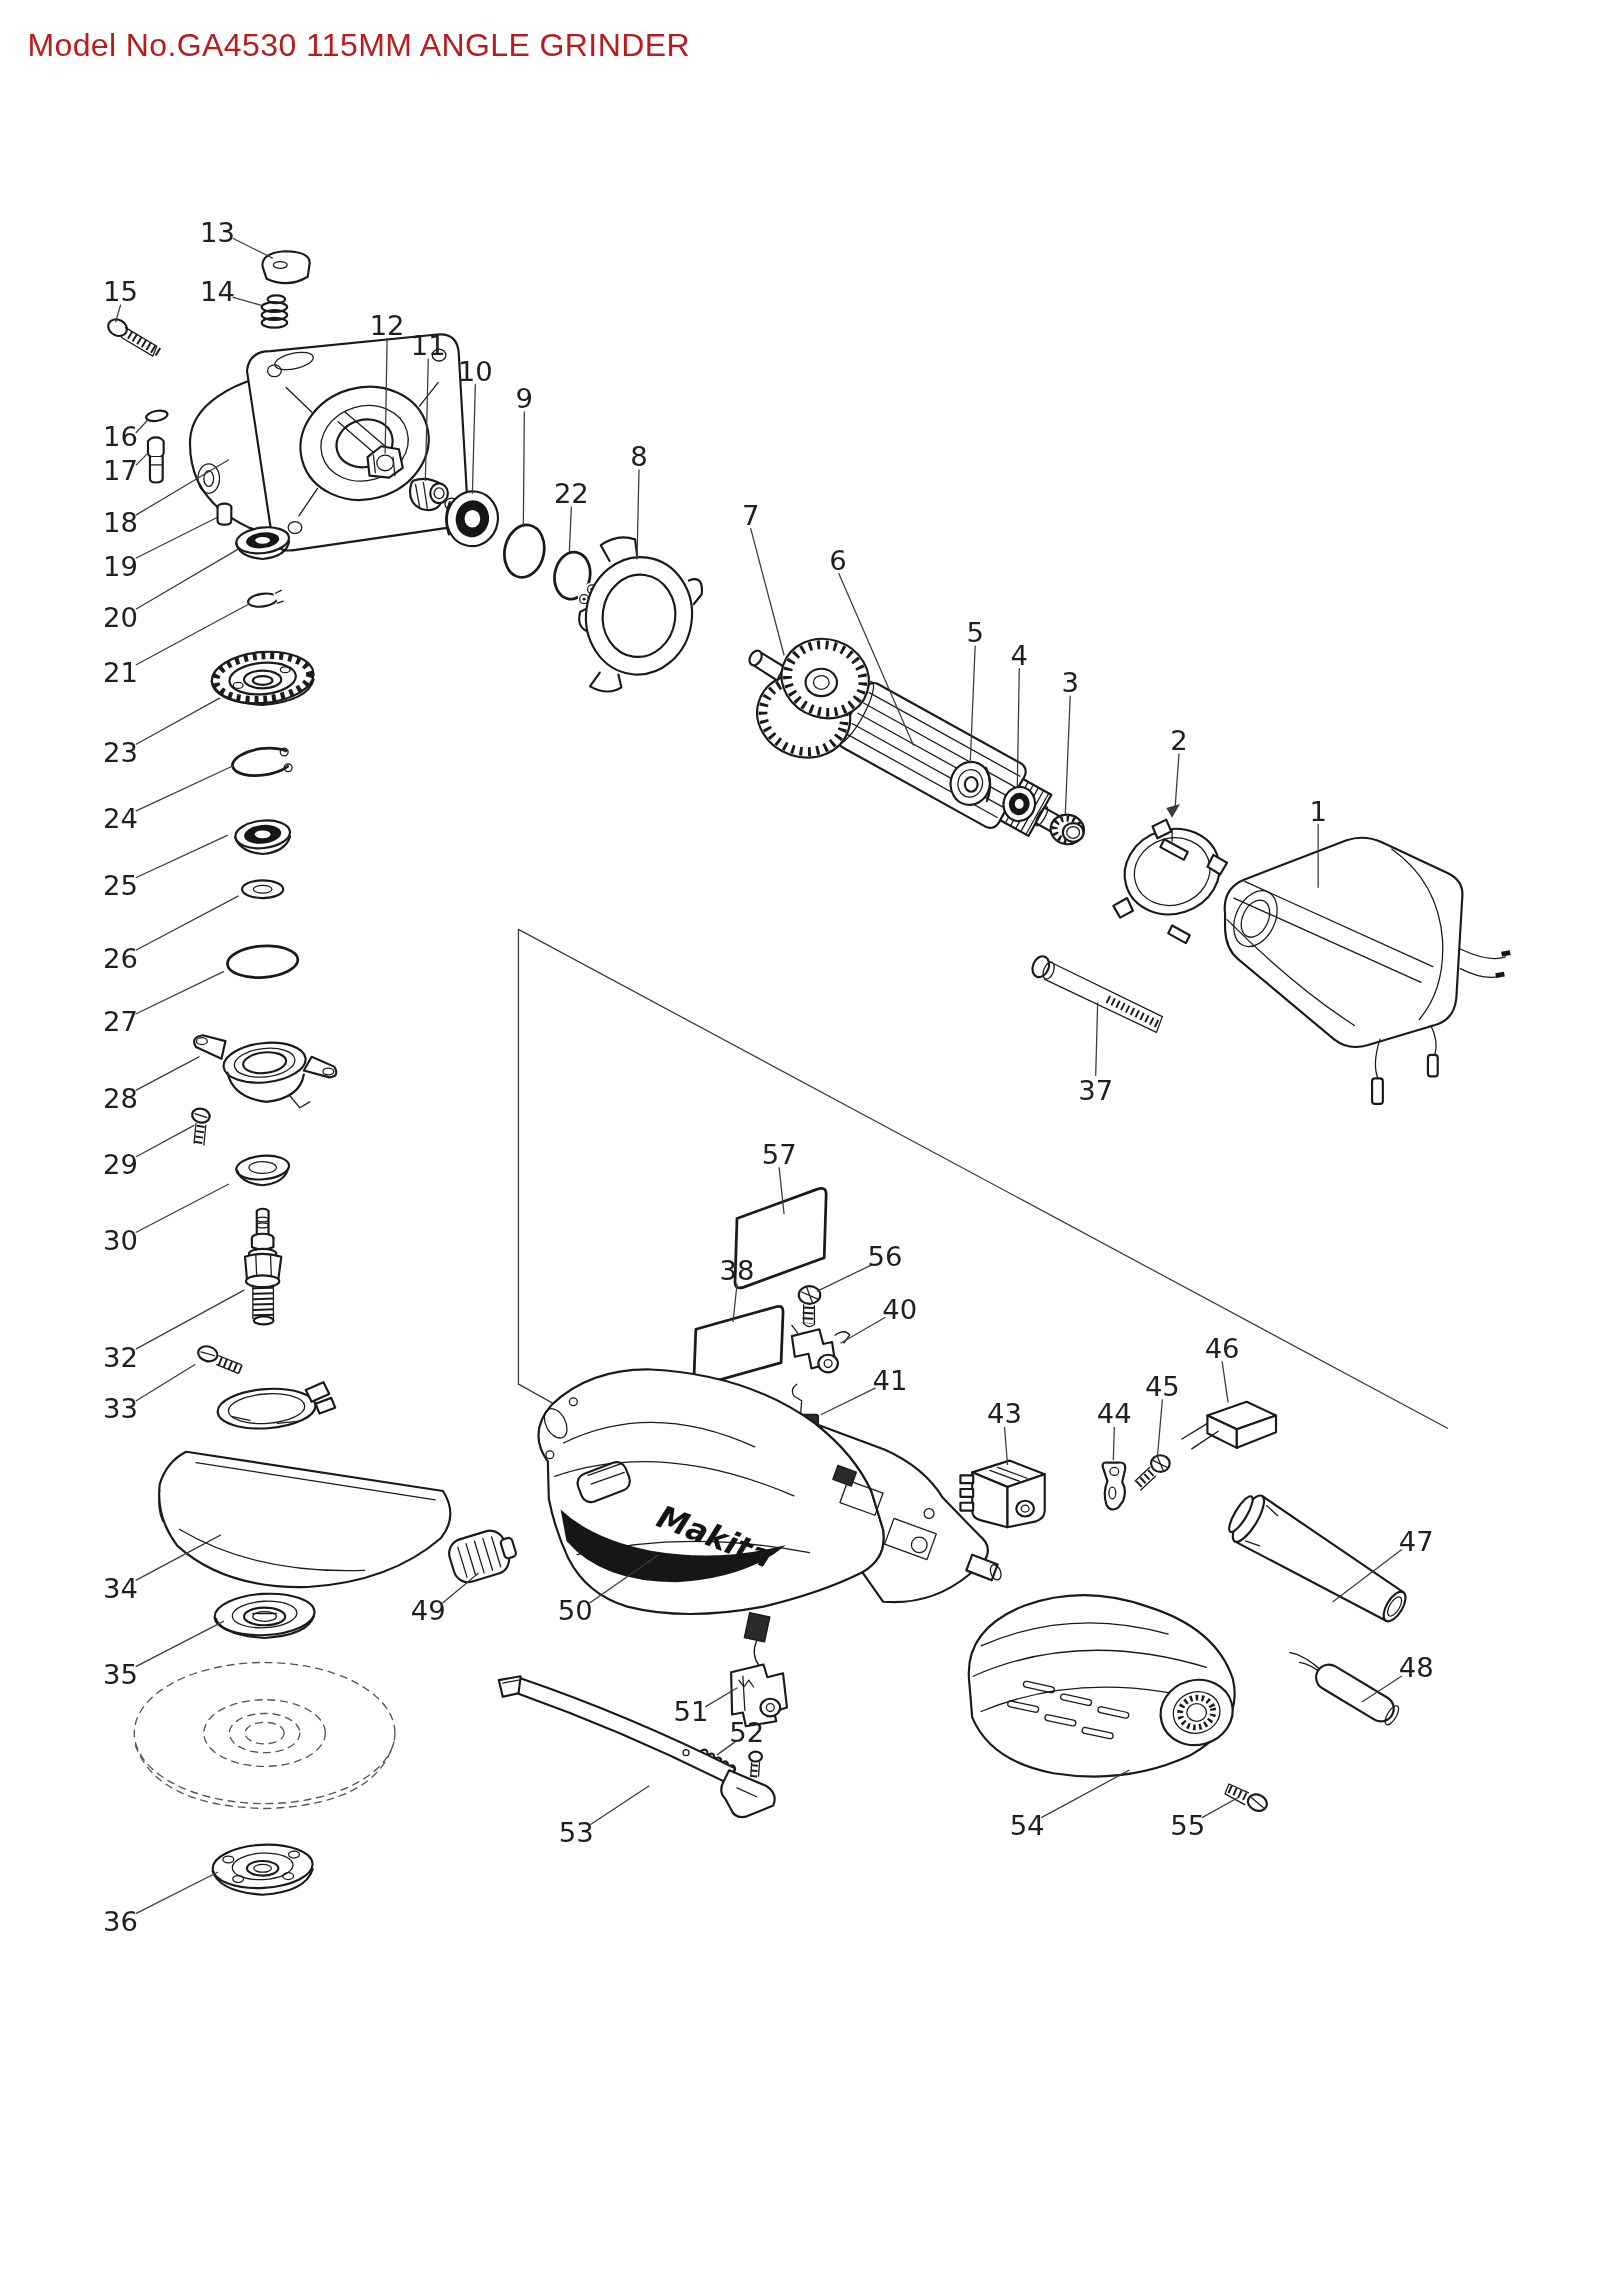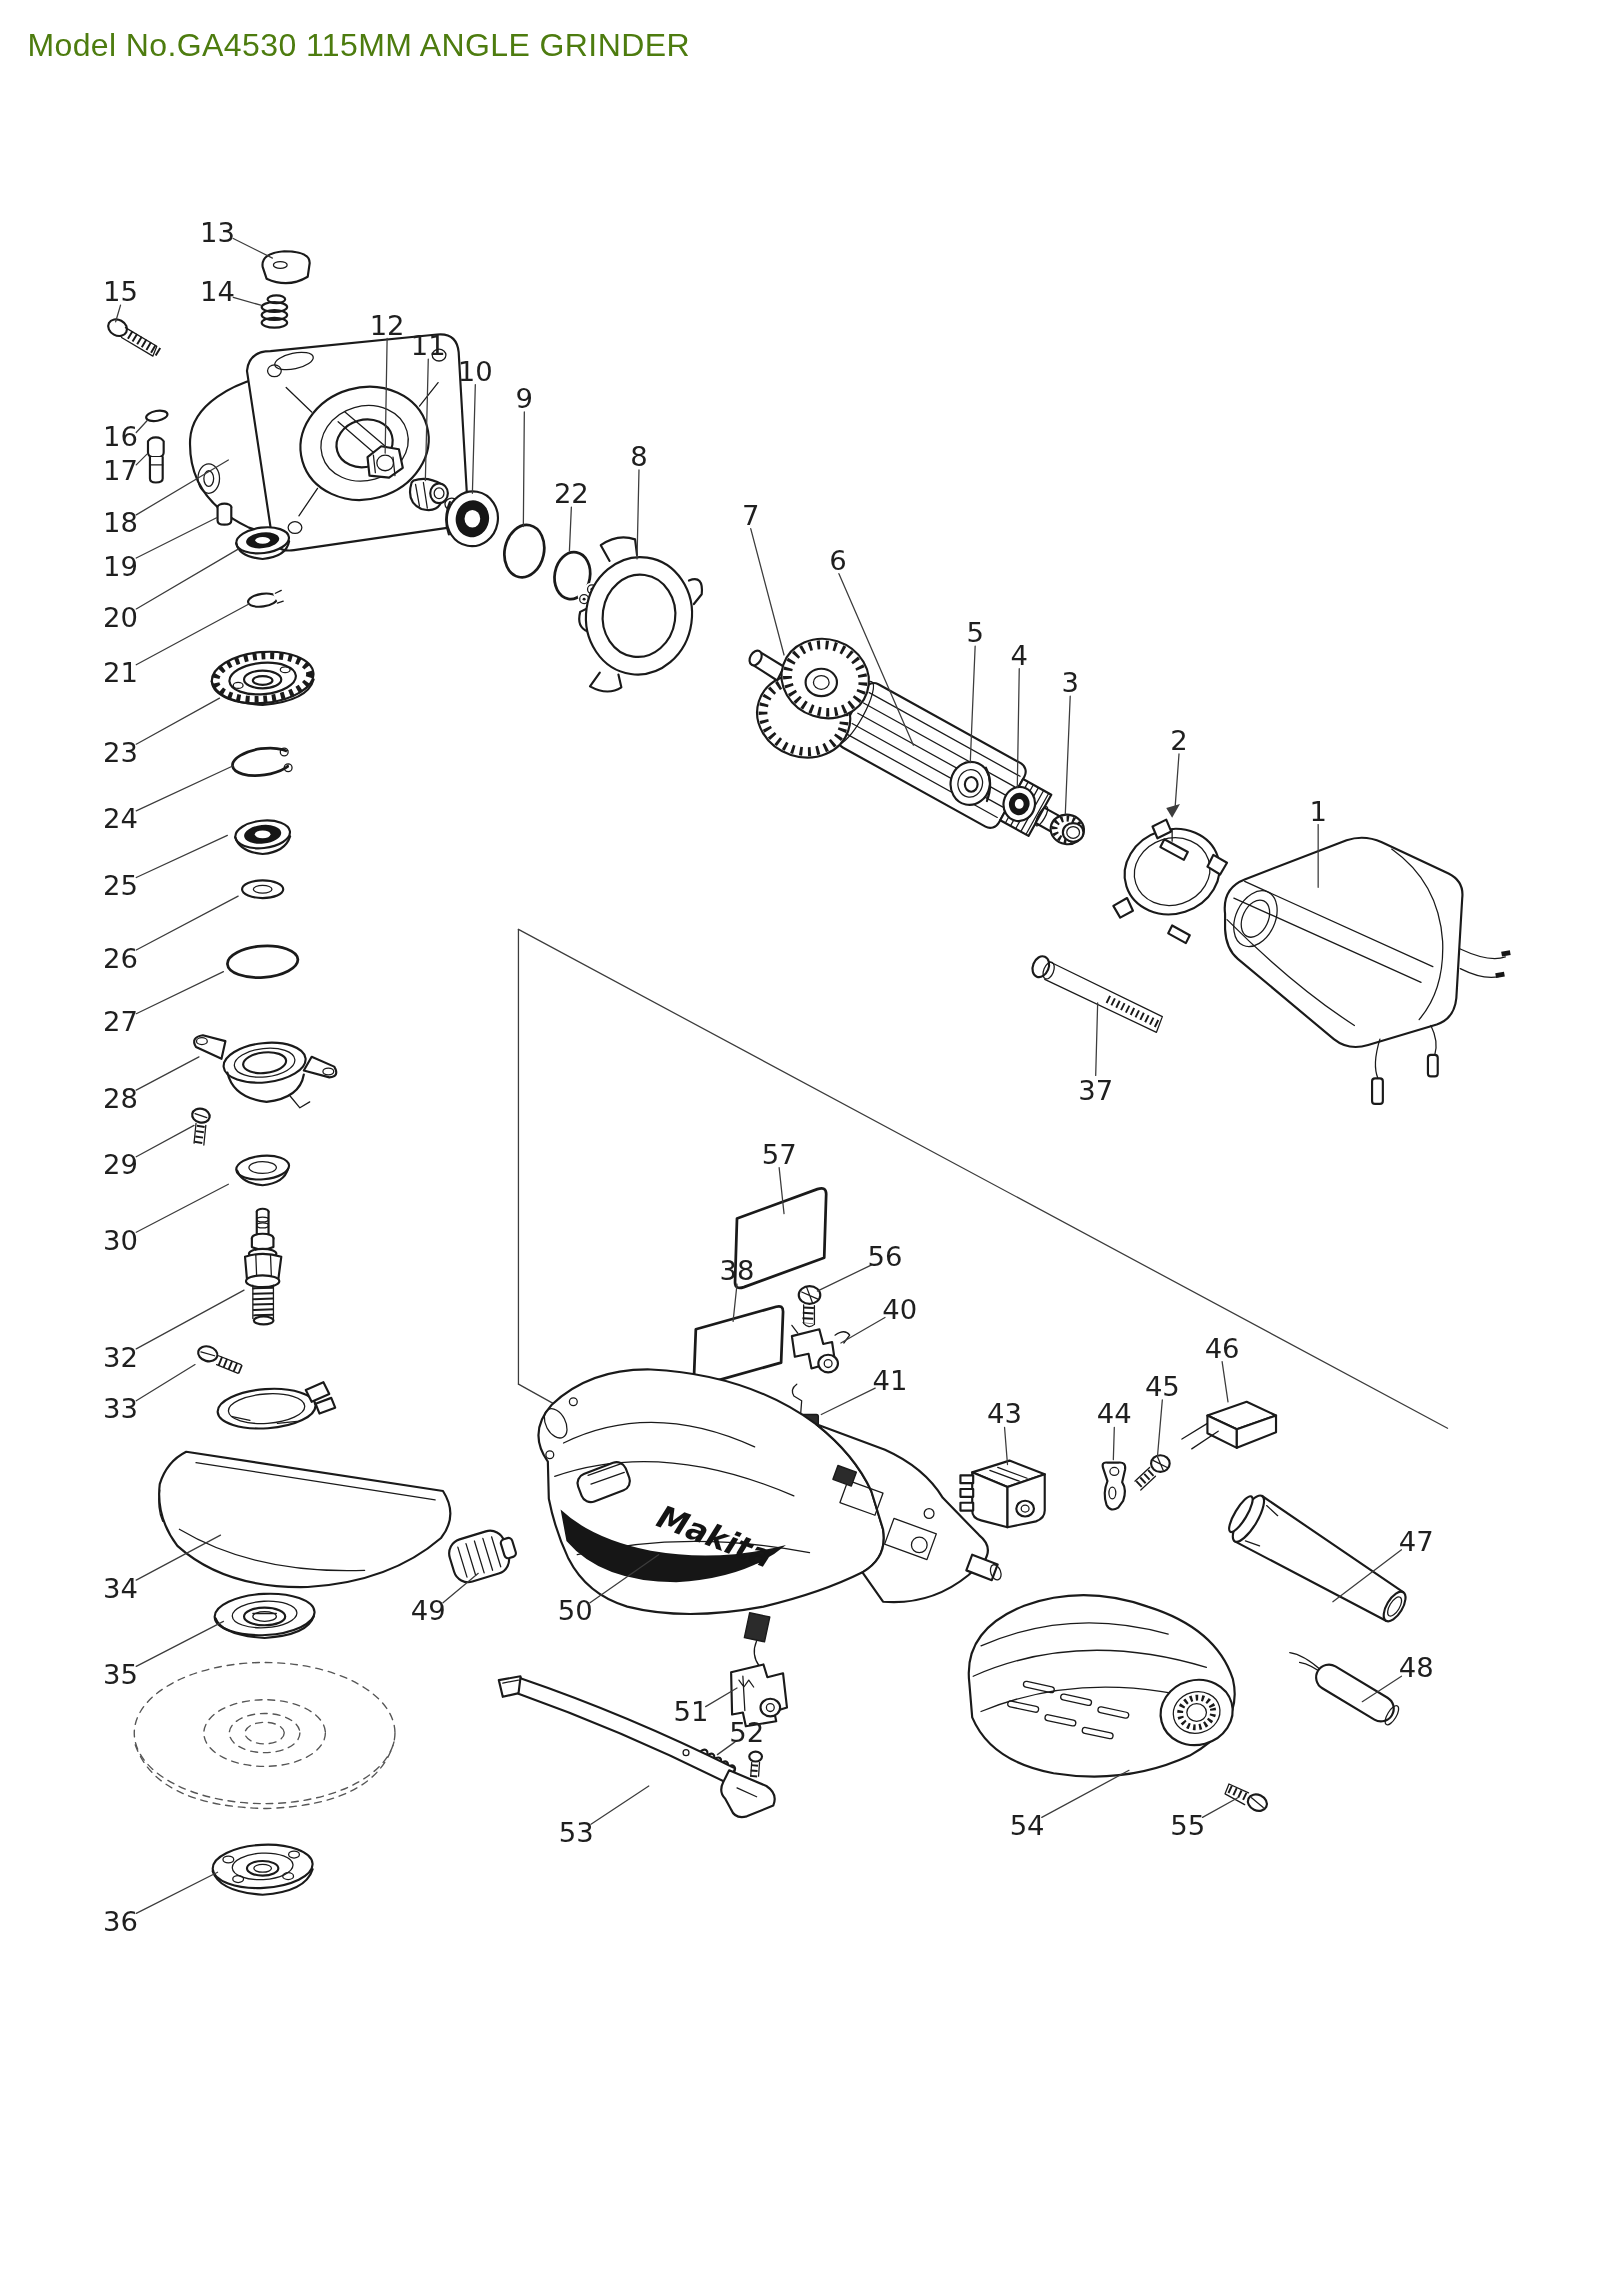--- a/index.html
+++ b/index.html
@@ -1,18 +1,18 @@
 <!DOCTYPE html>
 <html><head>
 <meta charset="utf-8">
 <style>
   html,body{margin:0;padding:0;background:#fff;}
   .page{position:relative;width:1621px;height:2293px;background:#fff;overflow:hidden;
         font-family:"Liberation Sans","DejaVu Sans",sans-serif;}
-  .title{position:absolute;left:27.4px;top:27.4px;font-size:32px;color:#4d7c0f;letter-spacing:0.4px;}
+  .title{position:absolute;left:27.4px;top:27.4px;font-size:32px;color:#b91c1c;letter-spacing:0.4px;}
   svg{position:absolute;left:0;top:0;stroke-linecap:round;stroke-linejoin:round;}
   .s2{stroke:#1a1a1a;stroke-width:2.2;fill:#fff}
   .s3{stroke:#1a1a1a;stroke-width:2.8;fill:#fff}
   .s1{stroke:#1a1a1a;stroke-width:1.3;fill:none}
   .sn{stroke:#1a1a1a;stroke-width:2.2;fill:none}
   .sn3{stroke:#1a1a1a;stroke-width:2.8;fill:none}
   .sd{fill:#161616;stroke:none}
   .dk{fill:#2b2b2b;stroke:#1a1a1a;stroke-width:1.4}
   .teeth{stroke:#1a1a1a;stroke-width:7;stroke-dasharray:4 5;fill:none;stroke-linecap:butt}
   .teeth2{stroke:#1a1a1a;stroke-width:9;stroke-dasharray:3 5.5;fill:none;stroke-linecap:butt}

